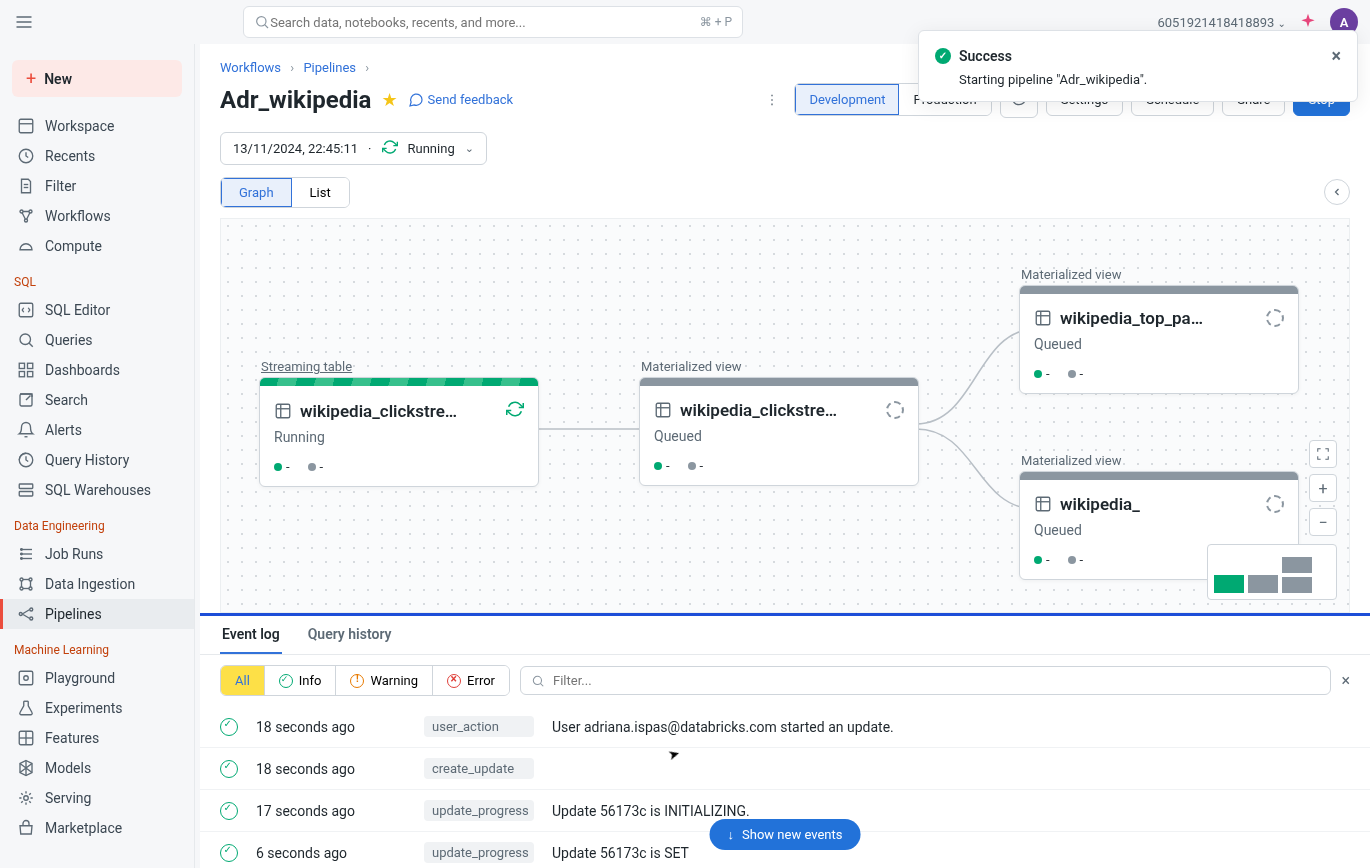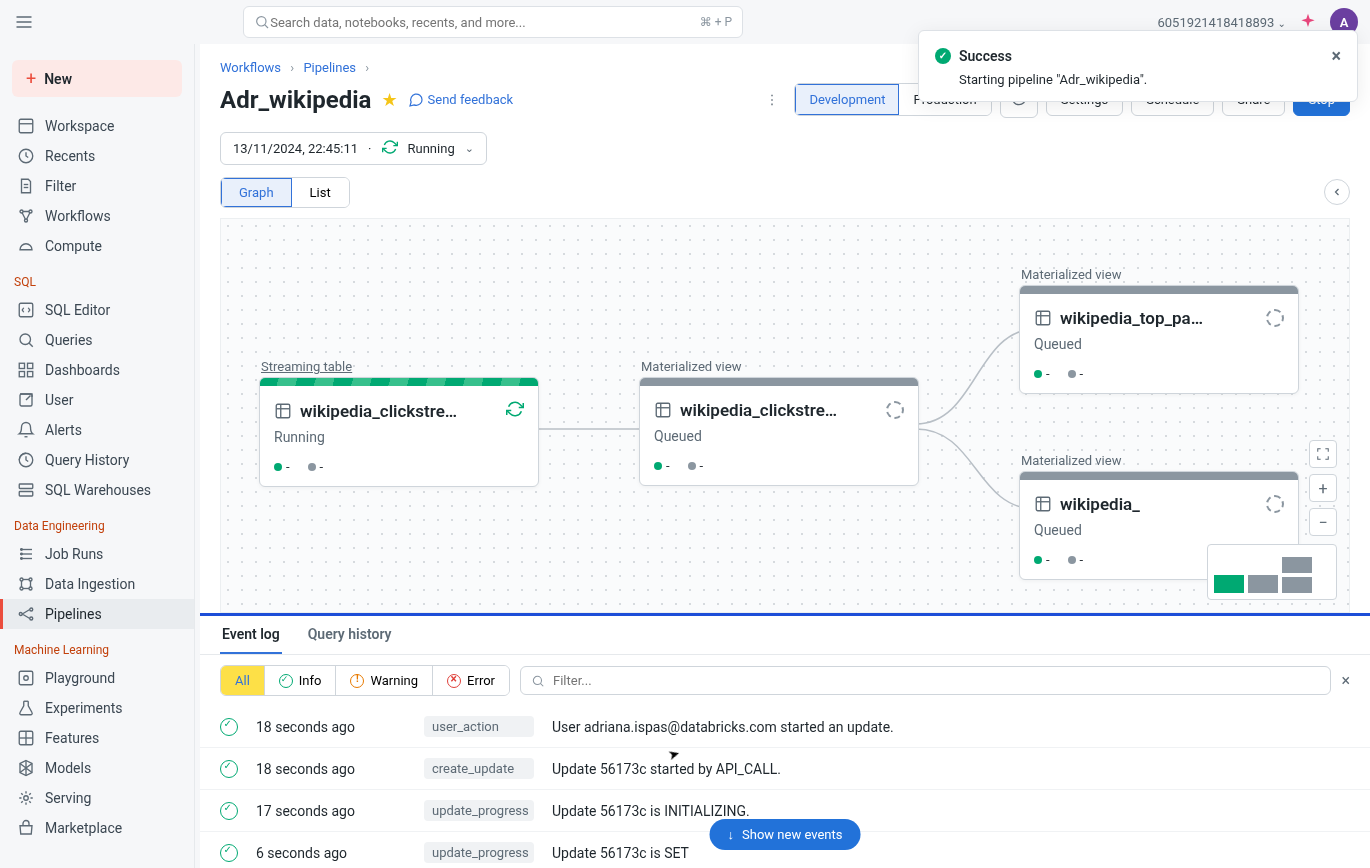--- a/index.html
+++ b/index.html
@@ -231,21 +231,21 @@
             <rect x="14" y="14" width="7" height="7"></rect>
           </svg></span>
         <span>Dashboards</span>
       </div>
       <div class="side-item">
         <span class="icon"><svg class="ico" viewBox="0 0 24 24">
             <rect x="4" y="4" width="16" height="16" rx="2"></rect>
             <polyline points="4 4 20 4 20 8"></polyline>
             <path d="M12 12l6-6"></path>
           </svg></span>
-        <span>User</span>
+        <span>Search</span>
       </div>
       <div class="side-item">
         <span class="icon"><svg class="ico" viewBox="0 0 24 24">
             <path d="M18 8a6 6 0 10-12 0c0 7-3 9-3 9h18s-3-2-3-9"></path>
             <path d="M10 21h4"></path>
           </svg></span>
         <span>Alerts</span>
       </div>
       <div class="side-item">
         <span class="icon"><svg class="ico" viewBox="0 0 24 24">
@@ -560,21 +560,20 @@
         <div class="ev-row">
           <span class="ev-icon"></span>
     <span class="ev-time">18 seconds ago</span>
     <span><span class="ev-tag">user_action</span></span>
     <span class="ev-msg">User adriana.ispas@databricks.com started an update.</span>
         </div>
         <div class="ev-row">
           <span class="ev-icon"></span>
     <span class="ev-time">18 seconds ago</span>
     <span><span class="ev-tag">create_update</span></span>
-    <span class="ev-msg">Update 56173c started by API_CALL.</span>
         </div>
         <div class="ev-row">
           <span class="ev-icon"></span>
     <span class="ev-time">17 seconds ago</span>
     <span><span class="ev-tag">update_progress</span></span>
     <span class="ev-msg">Update 56173c is INITIALIZING.</span>
         </div>
         <div class="ev-row">
           <span class="ev-icon"></span>
     <span class="ev-time">6 seconds ago</span>

